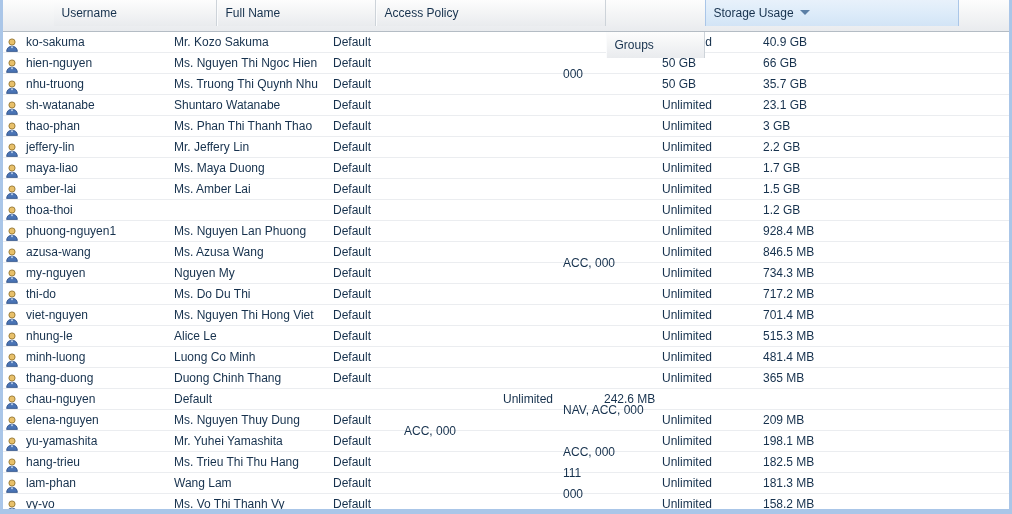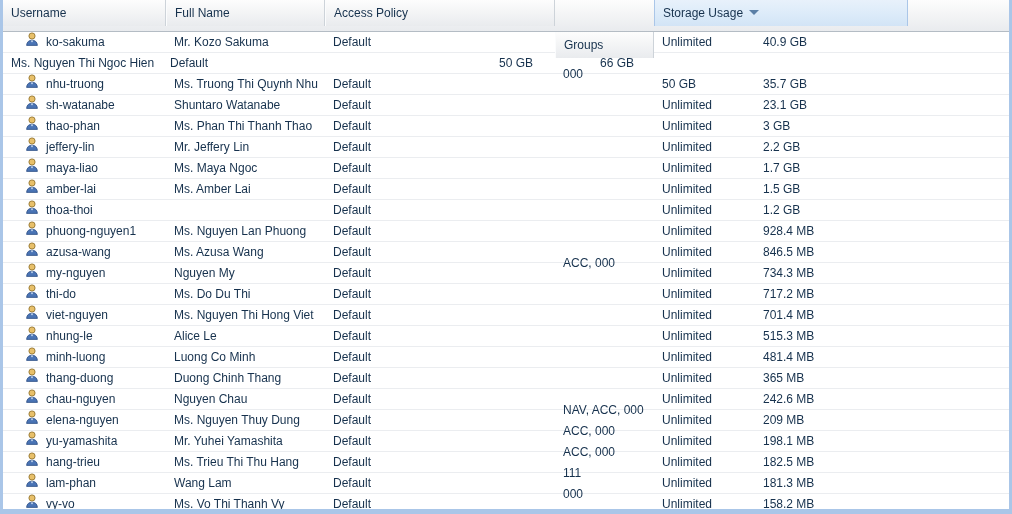--- a/index.html
+++ b/index.html
@@ -32,20 +32,21 @@
     overflow: hidden;
   }
 
   
   .grid-header {
     display: flex;
     height: 32px;
     box-sizing: border-box;
     border-bottom: 1px solid #b4bcc4;
     background: linear-gradient(to bottom, #fdfdfd 0%, #f4f5f6 45%, #e9ebee 100%);
+    justify-content: center;
   }
   .hcell {
     box-sizing: border-box;
     height: 26px;
     line-height: 26px;
     padding: 0 0 0 8px;
     font-size: 12px;
     color: #16314d;
     border-right: 1px solid #cdd3d9;
     border-left: 1px solid #fbfcfd;
@@ -98,23 +99,23 @@
 
   
   .col-username { width: 163px; }
   .col-fullname { width: 159px; }
   .col-policy   { width: 230px; }
   .col-groups   { width: 99px; margin-top: 32px; }
   .col-quota    { width: 101px; }
   .col-usage    { width: 254px; }
 
   .cell.col-username {
-    padding-left: 22px;
+    padding-left: 2px;
     display: flex;
-    align-items: flex-start;
+    align-items: flex-end;
   }
   .user-icon {
     flex: 0 0 auto;
     width: 14px;
     height: 14px;
     margin-right: 7px;
     display: block;
   }
   .uname { display: block; }
 </style>
@@ -141,20 +142,28 @@
           </svg>
           <span class="uname">ko-sakuma</span>
         </div>
         <div class="cell col-fullname">Mr. Kozo Sakuma</div>
         <div class="cell col-policy">Default</div>
         <div class="cell col-groups">000</div>
         <div class="cell col-quota">Unlimited</div>
         <div class="cell col-usage">40.9 GB</div>
       </div>
       <div class="grid-row">
+        <div class="cell col-username">
+          <svg class="user-icon" viewBox="0 0 14 14" xmlns="http://www.w3.org/2000/svg">
+            <circle cx="7" cy="4" r="3.1" fill="#e8c06a" stroke="#8a6b24" stroke-width="0.8"></circle>
+            <path d="M1.6 13.4 C1.8 9.8 4.2 8.2 7 8.2 C9.8 8.2 12.2 9.8 12.4 13.4 Z" fill="#4a74b5" stroke="#2d4f85" stroke-width="0.8"></path>
+            <path d="M5.6 8.4 L7 10.6 L8.4 8.4" fill="#cfe0f4"></path>
+          </svg>
+          <span class="uname">hien-nguyen</span>
+        </div>
         <div class="cell col-fullname">Ms. Nguyen Thi Ngoc Hien</div>
         <div class="cell col-policy">Default</div>
         <div class="cell col-groups"></div>
         <div class="cell col-quota">50 GB</div>
         <div class="cell col-usage">66 GB</div>
       </div>
       <div class="grid-row">
         <div class="cell col-username">
           <svg class="user-icon" viewBox="0 0 14 14" xmlns="http://www.w3.org/2000/svg">
             <circle cx="7" cy="4" r="3.1" fill="#e8c06a" stroke="#8a6b24" stroke-width="0.8"></circle>
@@ -216,21 +225,21 @@
       </div>
       <div class="grid-row">
         <div class="cell col-username">
           <svg class="user-icon" viewBox="0 0 14 14" xmlns="http://www.w3.org/2000/svg">
             <circle cx="7" cy="4" r="3.1" fill="#e8c06a" stroke="#8a6b24" stroke-width="0.8"></circle>
             <path d="M1.6 13.4 C1.8 9.8 4.2 8.2 7 8.2 C9.8 8.2 12.2 9.8 12.4 13.4 Z" fill="#4a74b5" stroke="#2d4f85" stroke-width="0.8"></path>
             <path d="M5.6 8.4 L7 10.6 L8.4 8.4" fill="#cfe0f4"></path>
           </svg>
           <span class="uname">maya-liao</span>
         </div>
-        <div class="cell col-fullname">Ms. Maya Ngoc</div>
+        <div class="cell col-fullname">Ms. Maya Duong</div>
         <div class="cell col-policy">Default</div>
         <div class="cell col-groups"></div>
         <div class="cell col-quota">Unlimited</div>
         <div class="cell col-usage">1.7 GB</div>
       </div>
       <div class="grid-row">
         <div class="cell col-username">
           <svg class="user-icon" viewBox="0 0 14 14" xmlns="http://www.w3.org/2000/svg">
             <circle cx="7" cy="4" r="3.1" fill="#e8c06a" stroke="#8a6b24" stroke-width="0.8"></circle>
             <path d="M1.6 13.4 C1.8 9.8 4.2 8.2 7 8.2 C9.8 8.2 12.2 9.8 12.4 13.4 Z" fill="#4a74b5" stroke="#2d4f85" stroke-width="0.8"></path>
@@ -381,21 +390,20 @@
       </div>
       <div class="grid-row">
         <div class="cell col-username">
           <svg class="user-icon" viewBox="0 0 14 14" xmlns="http://www.w3.org/2000/svg">
             <circle cx="7" cy="4" r="3.1" fill="#e8c06a" stroke="#8a6b24" stroke-width="0.8"></circle>
             <path d="M1.6 13.4 C1.8 9.8 4.2 8.2 7 8.2 C9.8 8.2 12.2 9.8 12.4 13.4 Z" fill="#4a74b5" stroke="#2d4f85" stroke-width="0.8"></path>
             <path d="M5.6 8.4 L7 10.6 L8.4 8.4" fill="#cfe0f4"></path>
           </svg>
           <span class="uname">chau-nguyen</span>
         </div>
-        <div class="cell col-fullname">Nguyen Chau</div>
         <div class="cell col-policy">Default</div>
         <div class="cell col-groups">ACC, 000</div>
         <div class="cell col-quota">Unlimited</div>
         <div class="cell col-usage">242.6 MB</div>
       </div>
       <div class="grid-row">
         <div class="cell col-username">
           <svg class="user-icon" viewBox="0 0 14 14" xmlns="http://www.w3.org/2000/svg">
             <circle cx="7" cy="4" r="3.1" fill="#e8c06a" stroke="#8a6b24" stroke-width="0.8"></circle>
             <path d="M1.6 13.4 C1.8 9.8 4.2 8.2 7 8.2 C9.8 8.2 12.2 9.8 12.4 13.4 Z" fill="#4a74b5" stroke="#2d4f85" stroke-width="0.8"></path>

